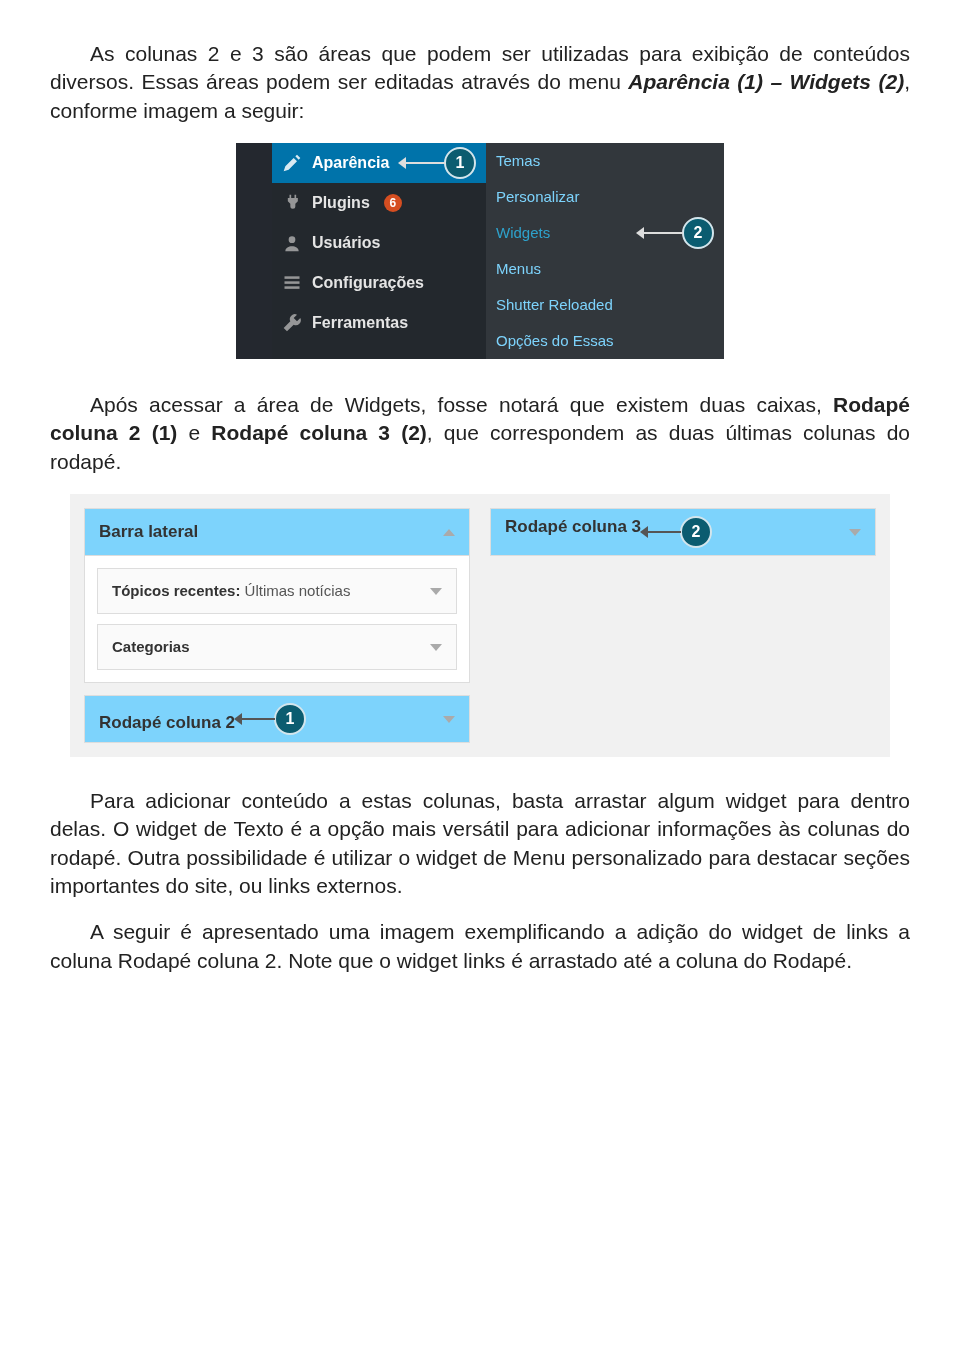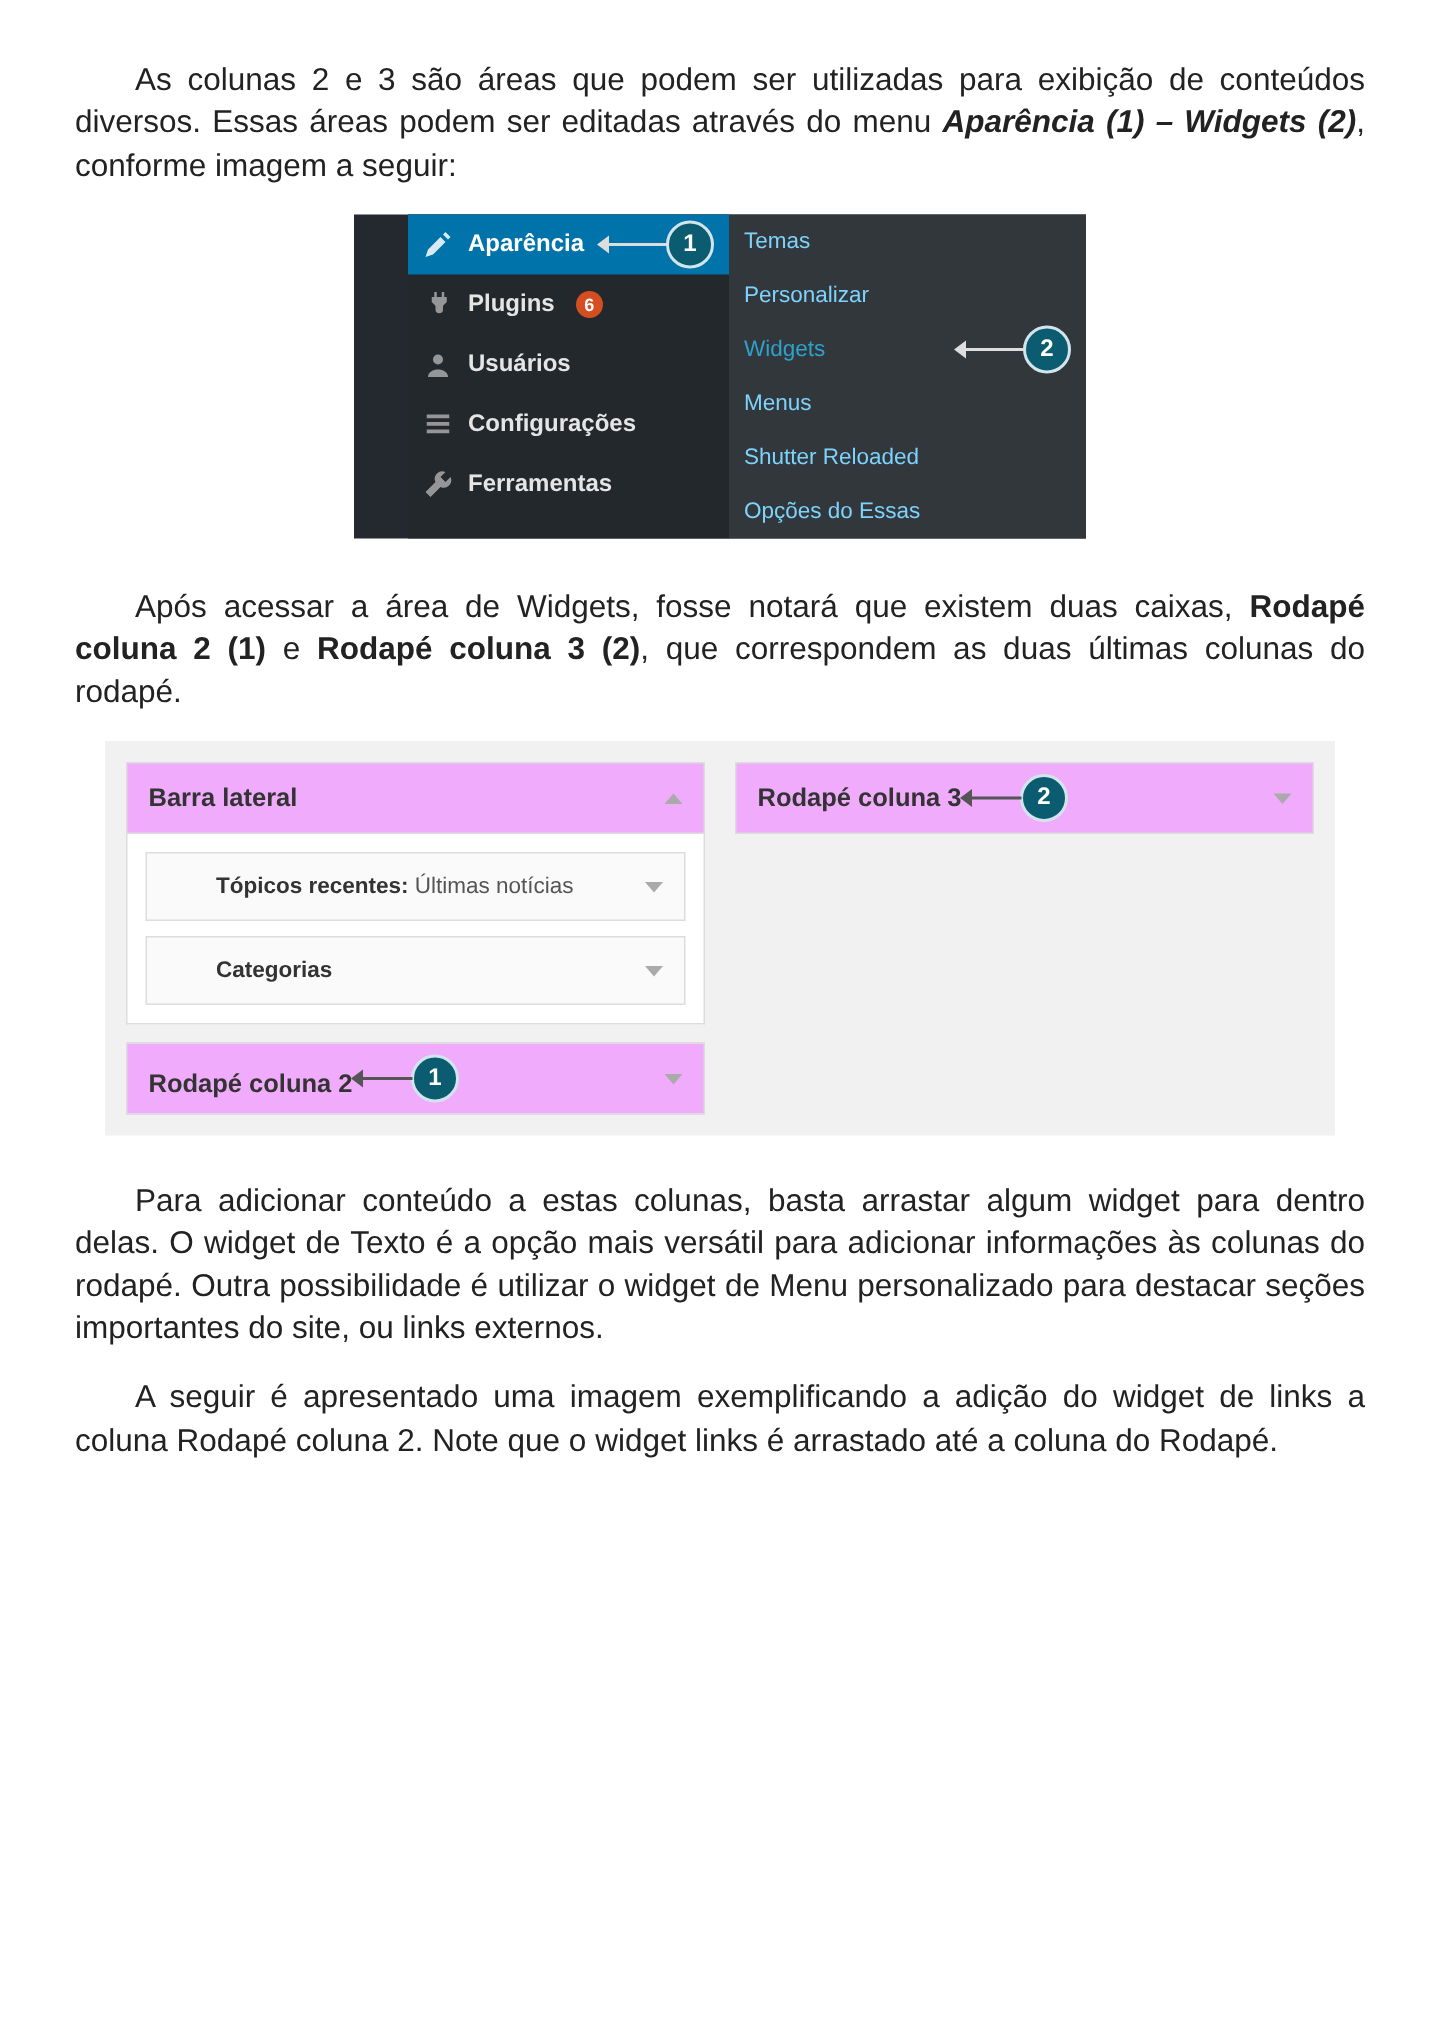--- a/index.html
+++ b/index.html
@@ -119,21 +119,21 @@
     margin: 18px auto 30px auto;
     background: #f1f1f1;
     padding: 14px;
     display: flex;
     gap: 20px;
     font-family: "Segoe UI", Arial, sans-serif;
     box-sizing: border-box;
   }
   .col { flex: 1; display: flex; flex-direction: column; gap: 12px; }
   .panel-head {
-    background: #f0abfc;
+    background: #7dd3fc;
     border: 1px solid #ddd;
     display: flex;
     align-items: center;
     justify-content: space-between;
     height: 46px;
     padding: 0 14px;
     font-weight: 700;
     font-size: 17px;
     color: #333;
   }
@@ -151,21 +151,21 @@
     border: 1px solid #ddd;
     background: #fafafa;
     height: 44px;
     display: flex;
     align-items: center;
     justify-content: space-between;
     padding: 0 14px;
     font-size: 15px;
     color: #555;
   }
-  .widget-box b { color: #333; margin-left: 32px; }
+  .widget-box b { color: #333; }
   .chev {
     width: 0; height: 0;
     border-left: 6px solid transparent;
     border-right: 6px solid transparent;
   }
   .chev.up { border-bottom: 7px solid #aaa; }
   .chev.down { border-top: 7px solid #aaa; }
   .panel-head .callout-arrow { flex: 0 0 auto; margin-left: 6px; }
   .panel-head .callout-arrow .arrow-left { background:#555; width:34px; }
   .panel-head .callout-arrow .arrow-left::before { border-right-color:#555; }
@@ -280,21 +280,21 @@
         <span class="callout-arrow">
           <span class="arrow-left"></span>
           <span class="circle">1</span>
         </span>
       </span>
       <span class="chev down"></span>
     </div>
   </div>
   <div class="col">
     <div class="panel-head">
-      <span style="display:flex;align-items:center;">
+      <span style="display:flex;align-items:flex-start;">
         <span>Rodapé coluna 3</span>
         <span class="callout-arrow">
           <span class="arrow-left"></span>
           <span class="circle">2</span>
         </span>
       </span>
       <span class="chev down"></span>
     </div>
   </div>
 </div>

